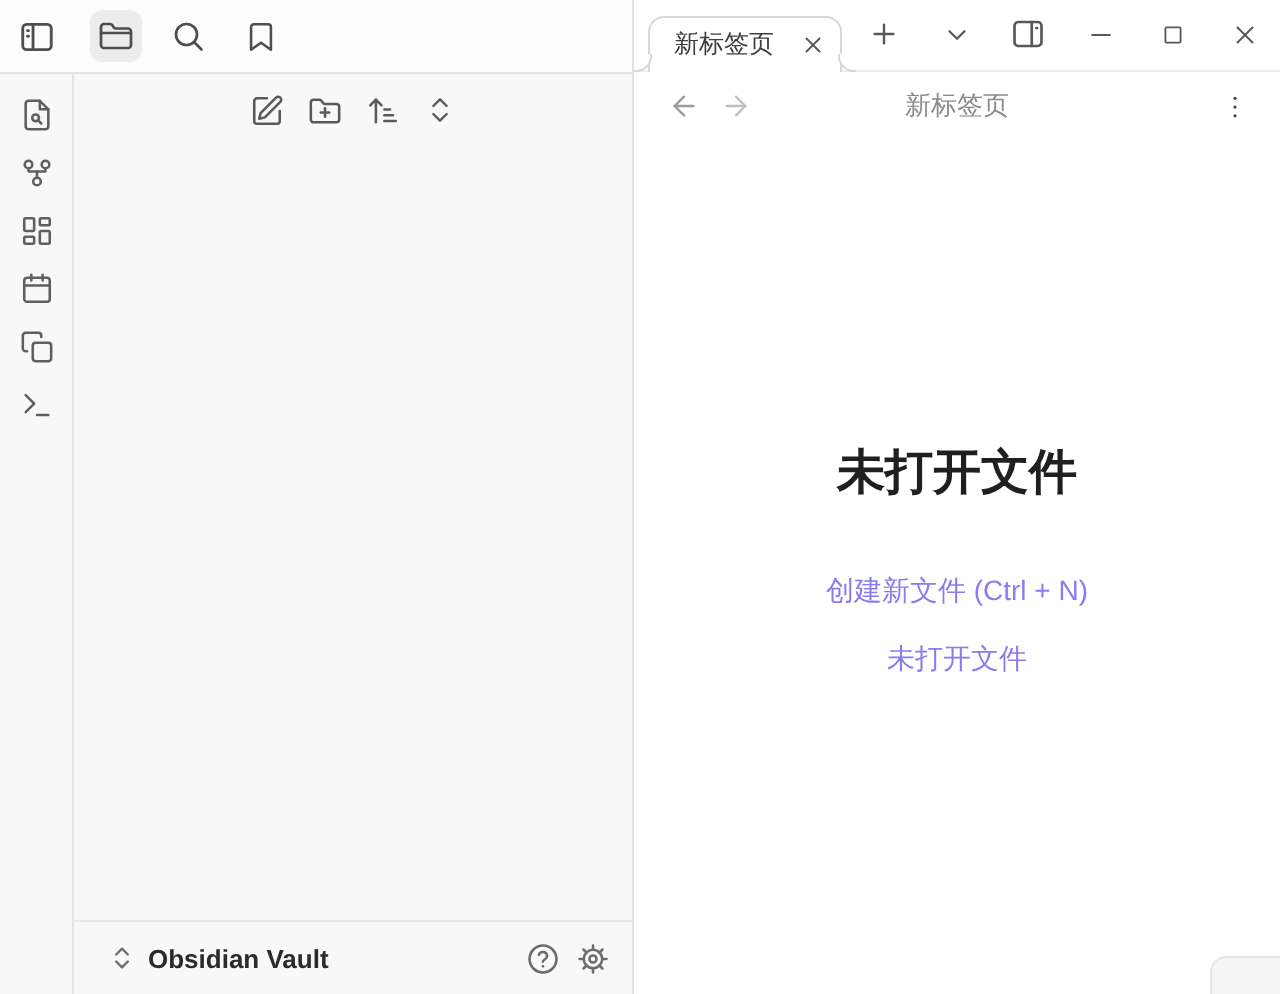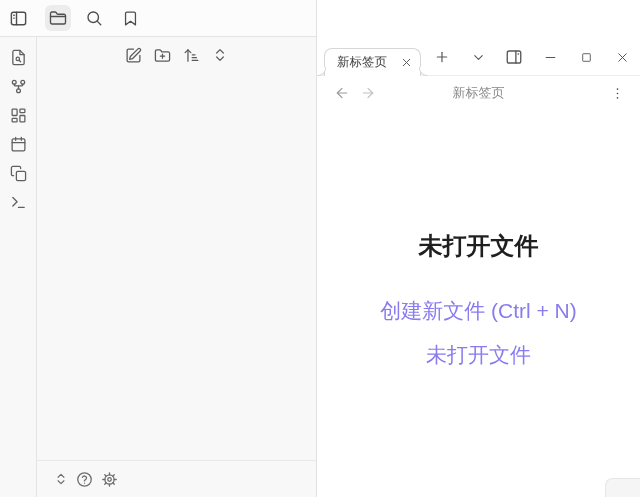--- a/index.html
+++ b/index.html
@@ -65,21 +65,21 @@
     display:flex; align-items:center; justify-content:center;
     border-radius:6px; color:#4e4e4e; cursor:pointer;
   }
   .ibtn.active { background:#ececec; }
   .ribbon .ibtn { width:24px; height:18px; color:#5f5f5f; }
   .sidebar-toolbar .ibtn { width:24px; height:22px; color:#5a5a5a; }
   .vault-row .ibtn { width:20px; height:20px; color:#6c6c6c; }
   svg { display:block; }
 
   
-  .main { flex:1; display:flex; flex-direction:column; position:relative; background:#fff;margin-top:40px; }
+  .main { flex:1; display:flex; flex-direction:column; position:relative; background:#fff; }
 
   .tabbar {
     height:36px; flex:0 0 36px;
     display:flex; align-items:flex-end;
     border-bottom:1px solid #ededed;
     padding-left:7px;
     background:#fff;
   }
   .tab {
     position:relative;
@@ -132,21 +132,21 @@
 
   .content {
     flex:1;
     display:flex; flex-direction:column; align-items:center; justify-content:center;
   }
   .empty-heading {
     font-size:24px; font-weight:bold; color:#1f1f1f;
     margin-bottom:27px;
   }
   .empty-link {
-    font-size:21px; color:var(--accent, #897bf0);
+    font-size:14px; color:var(--accent, #897bf0);
     margin:8px 0; cursor:pointer; text-decoration:none;
   }
 
   .statusbar {
     position:absolute; right:0; bottom:0;
     width:35px; height:19px;
     background:#f5f5f5;
     border-top:1px solid #e7e7e7; border-left:1px solid #e7e7e7;
     border-top-left-radius:8px;
   }
@@ -271,20 +271,21 @@
 
       <div class="sidebar-files"></div>
 
       <div class="vault-row">
         <div class="ibtn" style="width:16px;">
           <svg width="14" height="14" viewBox="0 0 24 24" fill="none" stroke="currentColor" stroke-width="2" stroke-linecap="round" stroke-linejoin="round">
               <path d="m7 15 5 5 5-5"></path>
               <path d="m7 9 5-5 5 5"></path>
             </svg>
         </div>
+        <span class="vault-name">Obsidian Vault</span>
         <div class="ibtn">
           <svg width="17" height="17" viewBox="0 0 24 24" fill="none" stroke="currentColor" stroke-width="1.8" stroke-linecap="round" stroke-linejoin="round">
               <circle cx="12" cy="12" r="9.5"></circle>
               <path d="M9.1 9a3 3 0 0 1 5.8 1c0 2-3 2.6-3 4"></path>
               <line x1="12" y1="17.2" x2="12.01" y2="17.2"></line>
             </svg>
         </div>
         <div class="ibtn">
           <svg width="17" height="17" viewBox="0 0 24 24" fill="none" stroke="currentColor" stroke-width="1.8" stroke-linecap="round" stroke-linejoin="round">
               <circle cx="12" cy="12" r="6.5"></circle>

